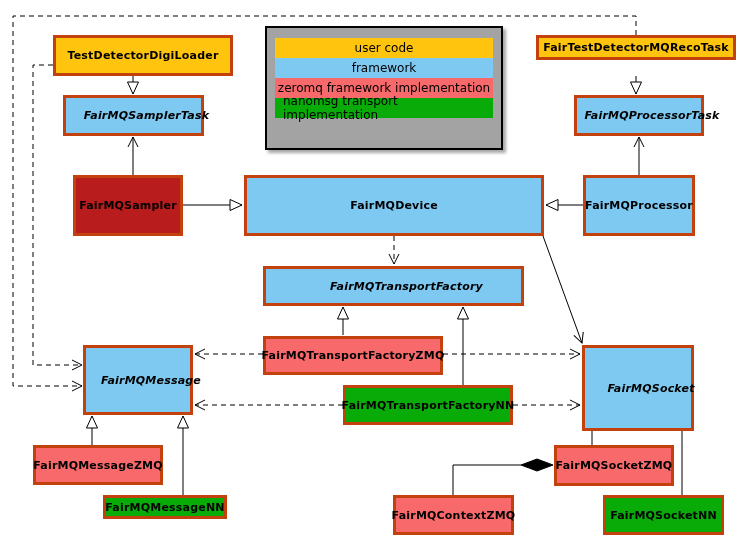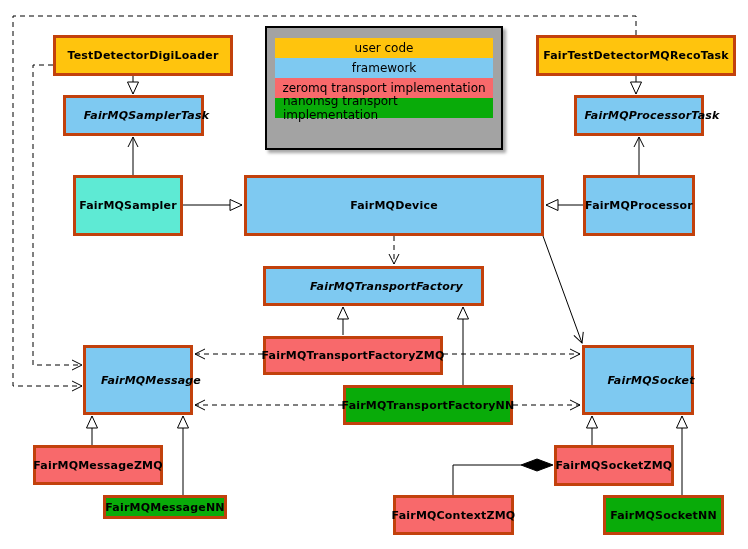--- a/index.html
+++ b/index.html
@@ -67,37 +67,37 @@
         <path marker-end="url(#vee)" d="M53,65 H33 V365 H82"></path>
         <path marker-end="url(#vee)" d="M636,35 V16 H13 V386 H82"></path>
       </g>
 
       <path d="M453,495 V465 H521"></path>
     </g>
     <polygon points="521,465 537,459 553,465 537,471" fill="#000" stroke="#000"></polygon>
   </svg>
 
   <div class="node" style="left: 53px; top: 35px; width: 180px; height: 41px; background-color: rgb(255, 196, 13);">TestDetectorDigiLoader</div>
-  <div class="node" style="left: 536px; top: 35px; width: 200px; height: 41px; background-color: rgb(255, 196, 13);">FairTestDetectorMQRecoTask</div>
+  <div class="node" style="left: 536px; top: 35px; width: 200px; height: 25px; background-color: rgb(255, 196, 13);">FairTestDetectorMQRecoTask</div>
   <div class="node abstract" style="left: 63px; top: 95px; width: 141px; height: 41px; background-color: rgb(126, 201, 241);">FairMQSamplerTask</div>
   <div class="node abstract" style="left: 574px; top: 95px; width: 130px; height: 41px; background-color: rgb(126, 201, 241);">FairMQProcessorTask</div>
-  <div class="node" style="left: 73px; top: 175px; width: 110px; height: 61px; background-color: #5eead4; text-align: right;">FairMQSampler</div>
+  <div class="node" style="left: 73px; top: 175px; width: 110px; height: 61px; background-color: #b91c1c; text-align: right;">FairMQSampler</div>
   <div class="node" style="left: 583px; top: 175px; width: 112px; height: 61px; background-color: rgb(126, 201, 241);">FairMQProcessor</div>
   <div class="node" style="left: 244px; top: 175px; width: 300px; height: 61px; background-color: rgb(126, 201, 241);">FairMQDevice</div>
-  <div class="node abstract" style="left: 263px; top: 266px; width: 221px; height: 40px; background-color: rgb(126, 201, 241);">FairMQTransportFactory</div>
+  <div class="node abstract" style="left: 263px; top: 266px; width: 261px; height: 40px; background-color: rgb(126, 201, 241);">FairMQTransportFactory</div>
   <div class="node" style="left: 263px; top: 336px; width: 180px; height: 39px; background-color: rgb(248, 105, 107);">FairMQTransportFactoryZMQ</div>
   <div class="node" style="left: 343px; top: 385px; width: 170px; height: 40px; background-color: rgb(9, 171, 9);">FairMQTransportFactoryNN</div>
   <div class="node abstract" style="left: 83px; top: 345px; width: 110px; height: 70px; background-color: rgb(126, 201, 241);">FairMQMessage</div>
-  <div class="node abstract" style="left: 582px; top: 345px; width: 112px; height: 70px; background-color: rgb(126, 201, 241);">FairMQSocket</div>
+  <div class="node abstract" style="left: 582px; top: 345px; width: 112px; height: 86px; background-color: rgb(126, 201, 241);">FairMQSocket</div>
   <div class="node" style="left: 33px; top: 445px; width: 130px; height: 40px; background-color: rgb(248, 105, 107);">FairMQMessageZMQ</div>
   <div class="node" style="left: 103px; top: 495px; width: 124px; height: 24px; background-color: rgb(9, 171, 9);">FairMQMessageNN</div>
   <div class="node" style="left: 554px; top: 445px; width: 120px; height: 41px; background-color: rgb(248, 105, 107);">FairMQSocketZMQ</div>
   <div class="node" style="left: 603px; top: 495px; width: 121px; height: 40px; background-color: rgb(9, 171, 9);">FairMQSocketNN</div>
   <div class="node" style="left: 393px; top: 495px; width: 121px; height: 40px; background-color: rgb(248, 105, 107);">FairMQContextZMQ</div>
 
   <div class="legend">
     <div class="legend-row" style="background-color: rgb(255, 196, 13);">user code</div>
     <div class="legend-row" style="background-color: rgb(126, 201, 241);">framework</div>
-    <div class="legend-row" style="background-color: rgb(248, 105, 107);">zeromq transport implementation</div>
+    <div class="legend-row" style="background-color: rgb(248, 105, 107);">zeromq framework implementation</div>
     <div class="legend-row" style="background-color: rgb(9, 171, 9); padding-left: 8px;">nanomsg transport implementation</div>
   </div>
 
 </div>
 
 </body></html>

